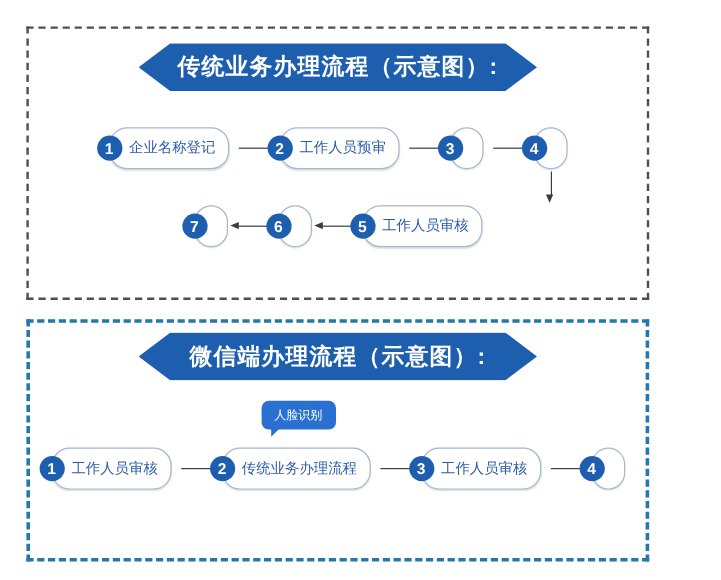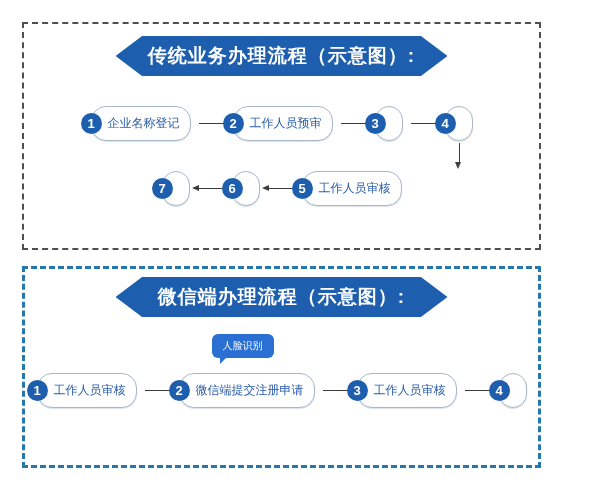--- a/index.html
+++ b/index.html
@@ -211,21 +211,21 @@
     </div>
 
     <div class="flow-row row-w1">
       <div class="step">
         <span class="badge">1</span>
         <span class="step-label">工作人员审核</span>
       </div>
       <div class="h-arrow right"></div>
       <div class="step">
         <span class="badge">2</span>
-        <span class="step-label">微信端提交注册申请</span>
+        <span class="step-label">传统业务办理流程</span>
         <div class="callout">人脸识别</div>
       </div>
       <div class="h-arrow right"></div>
       <div class="step">
         <span class="badge">3</span>
         <span class="step-label">工作人员审核</span>
       </div>
       <div class="h-arrow right"></div>
       <div class="step">
         <span class="badge">4</span>

